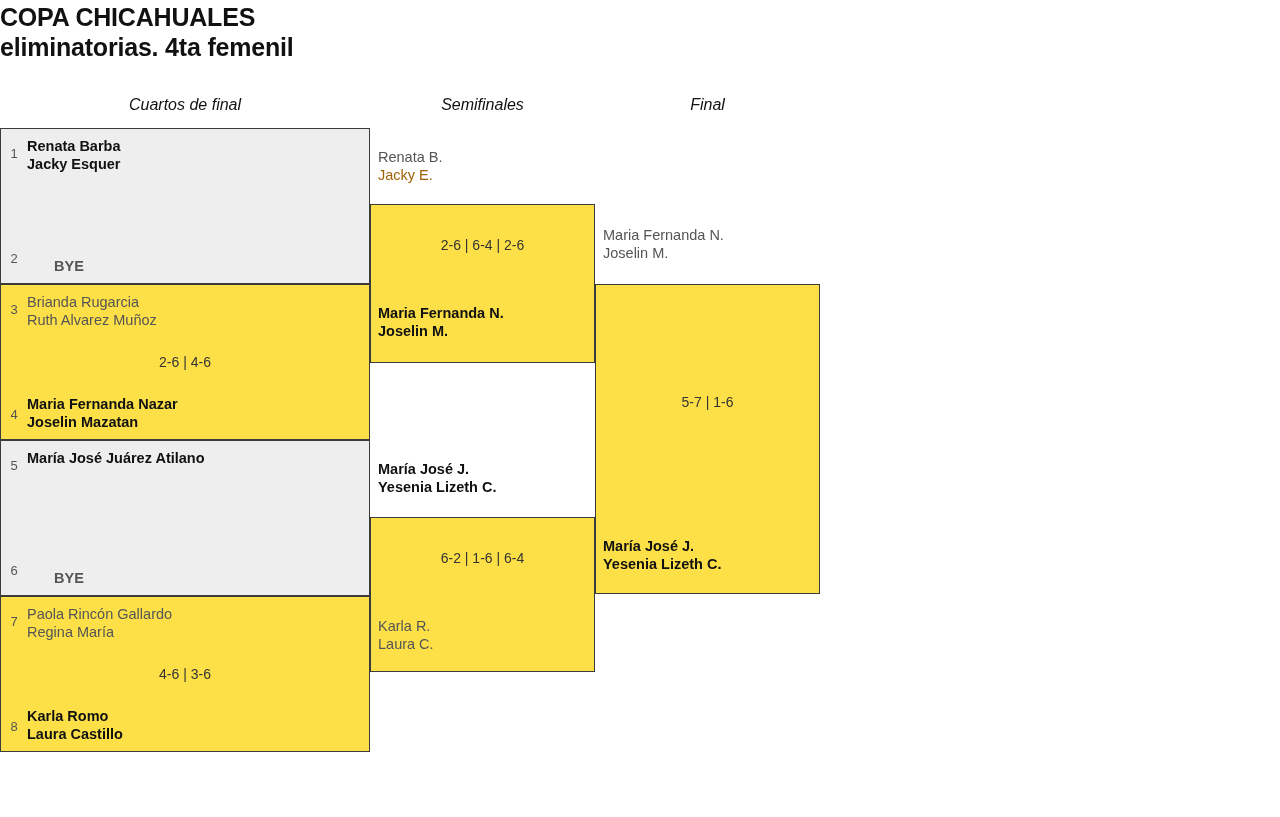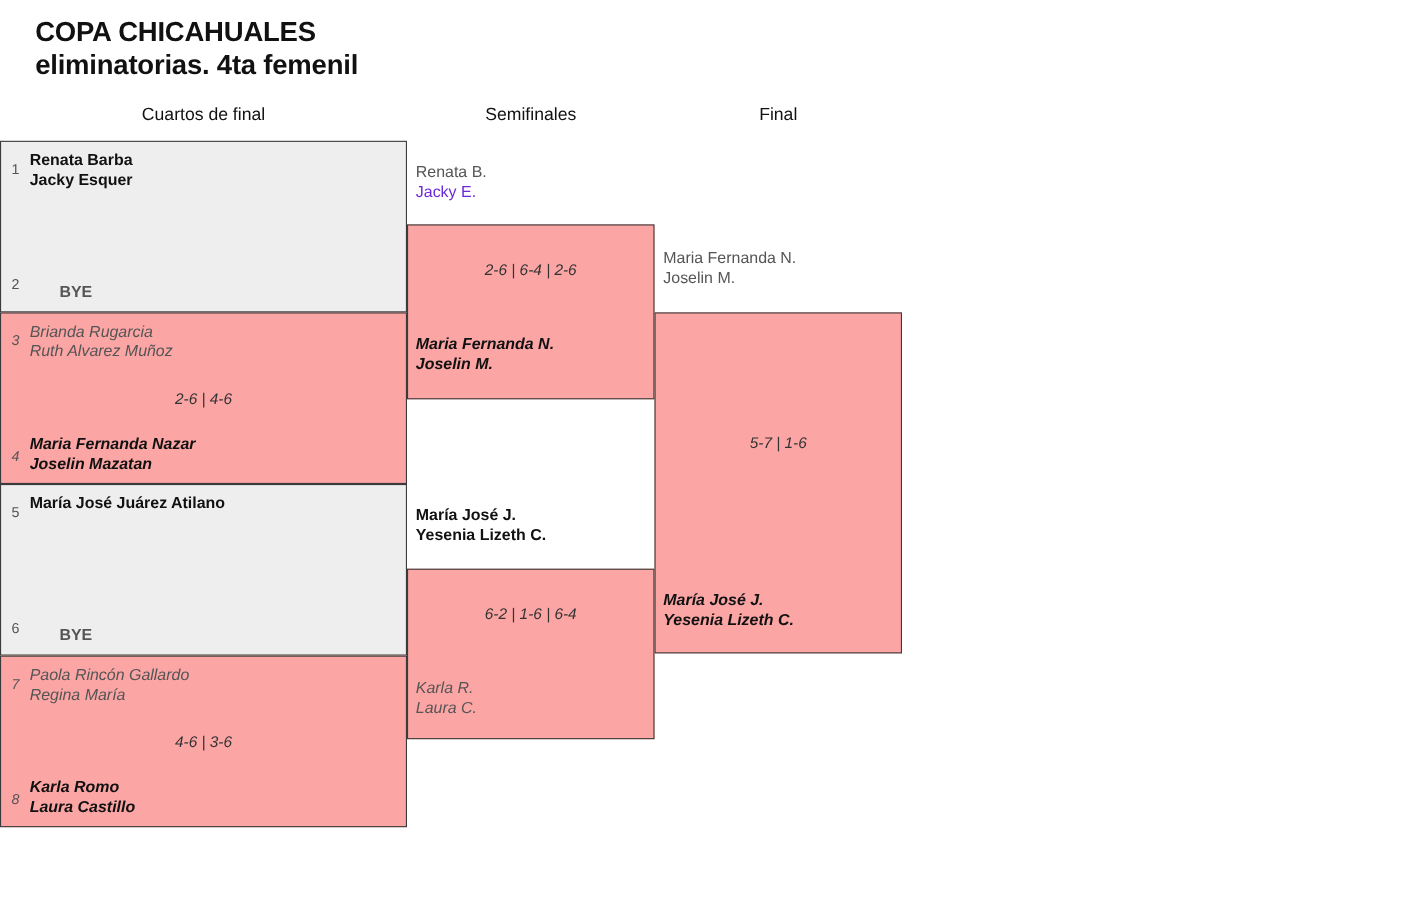--- a/index.html
+++ b/index.html
@@ -6,50 +6,50 @@
   html, body {
     width: 1280px; height: 817px;
     background: #ffffff;
     font-family: "Liberation Sans", sans-serif;
     color: #111111;
     overflow: hidden;
   }
   #root { position: relative; width: 1280px; height: 817px; }
 
   
-  .page-header { position: absolute; left: 0; top: 12px; width: 1144px; height: 78px; margin-left: 32px; }
+  .page-header { position: absolute; left: 0; top: 0; width: 1144px; height: 78px; }
   .title-block { position: absolute; left: 0; top: 2px; }
   .title-line { font-size: 25px; font-weight: 700; line-height: 30px;
                 letter-spacing: -0.2px; color: #111111; white-space: nowrap; }
 
   .logo { position: absolute; left: 1048px; top: 6px; width: 228px; height: 62px; }
   .logo-dots { position: absolute; left: 0; top: 2px; width: 80px; height: 58px; }
   .dot { position: absolute; border-radius: 50%; }
   .dot-blue-top   { left: 8px;  top: 9px;  width: 19px; height: 19px; background: #1b9ad6; }
   .dot-orange     { left: 22px; top: 27px; width: 24px; height: 24px; background: #e8690b; }
   .dot-blue-big   { left: 2px;  top: 37px; width: 27px; height: 27px; background: #1b9ad6; }
   .dot-green-big  { left: 36px; top: 1px;  width: 31px; height: 31px; background: #76bc43; }
   .dot-green-sm   { left: 44px; top: 36px; width: 16px; height: 16px; background: #76bc43; }
   .logo-word { position: absolute; left: 68px; top: 4px; font-size: 48px; font-weight: 700;
                color: #76bc43; letter-spacing: -1px; line-height: 54px; }
 
   
-  .round-headers { position: absolute; left: 0; top: 96px; width: 1148px; height: 28px; }
+  .round-headers { position: absolute; left: 0; top: 96px; width: 1148px; height: 28px; font-style: italic; }
   .round-title { position: absolute; font-size: 16px; color: #111111; text-align: center;
                  white-space: nowrap; }
   .rt-0 { left: 0px;   width: 370px; }
   .rt-1 { left: 370px; width: 225px; }
   .rt-2 { left: 595px; width: 225px; }
 
   
   .bracket { position: absolute; left: 0; top: 0; width: 1280px; height: 817px; }
 
   .match { position: absolute; border: 1px solid #3b3b3b; }
   .match.shaded { background: #eeeeee; }
-  .match.plain  { background: #fca5a5; font-style: italic; }
+  .match.plain  { background: #fde047; }
 
   .slot { position: absolute; left: 0; width: 100%; display: flex; align-items: flex-start; }
   .slot-top    { top: 8px; }
   .slot-bottom { bottom: 8px; align-items: flex-end; }
 
   .seed { width: 26px; flex: 0 0 26px; text-align: center; font-size: 13px;
           color: #555555; padding-top: 9px; }
   .seed-bottom { padding-top: 0; padding-bottom: 9px; }
 
   .names { display: flex; flex-direction: column; justify-content: space-between; }
@@ -150,21 +150,21 @@
         <div class="seed seed-bottom">8</div>
         <div class="names">
           <div class="pname">Karla Romo</div>
           <div class="pname">Laura Castillo</div>
         </div>
       </div>
     </div>
 
     <div class="adv-slot loser" style="left:378px; top:148px;">
       <div class="pname" style="color:#555;">Renata B.</div>
-      <div class="pname" style="color:#6d28d9;">Jacky E.</div>
+      <div class="pname" style="color:#a16207;">Jacky E.</div>
     </div>
     <div class="match plain" style="left:370px; top:204px; width:225px; height:159px;">
       <div class="score" style="top:32px;">2-6 | 6-4 | 2-6</div>
       <div class="adv-slot winner" style="left:7px; top:99px;">
         <div class="pname" style="font-weight:700;color:#111;">Maria Fernanda N.</div>
         <div class="pname" style="font-weight:700;color:#111;">Joselin M.</div>
       </div>
     </div>
 
     <div class="adv-slot winner" style="left:378px; top:460px;">

